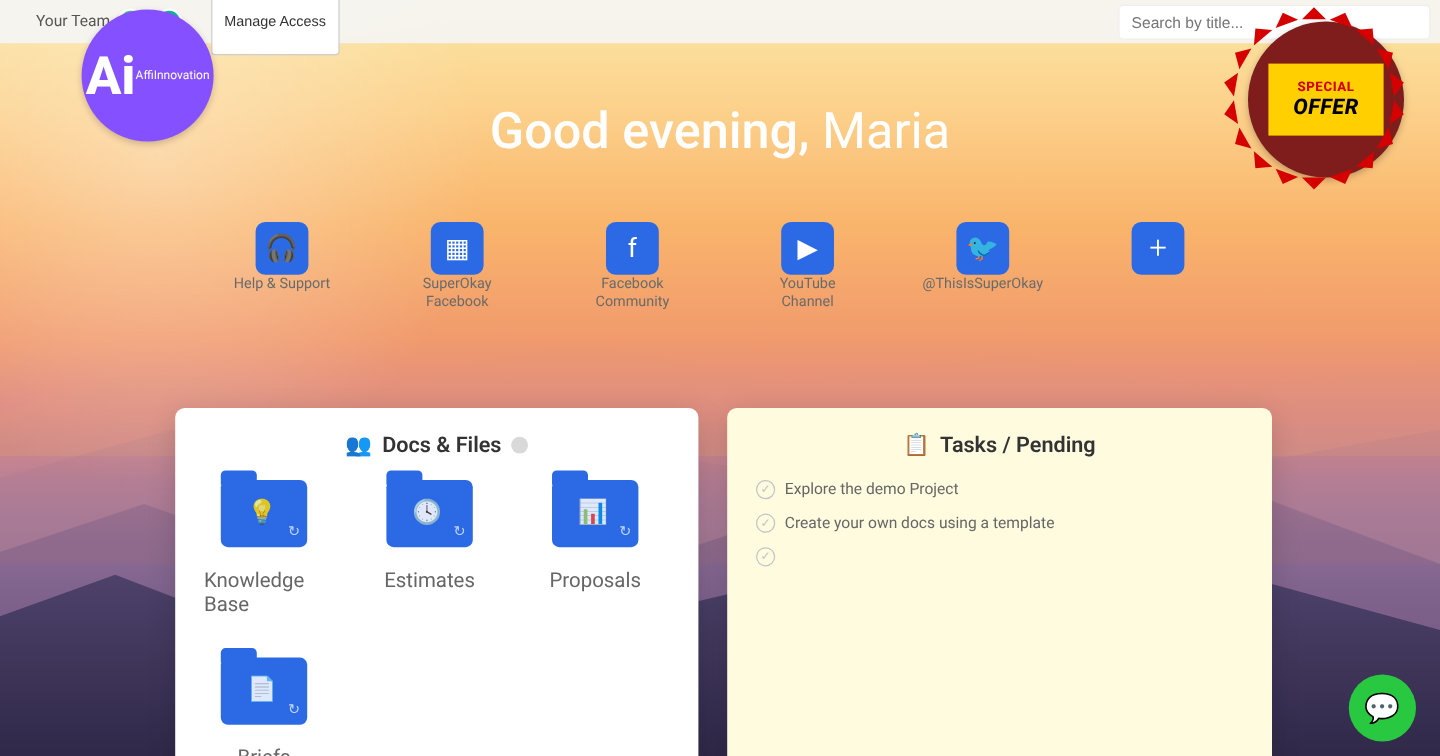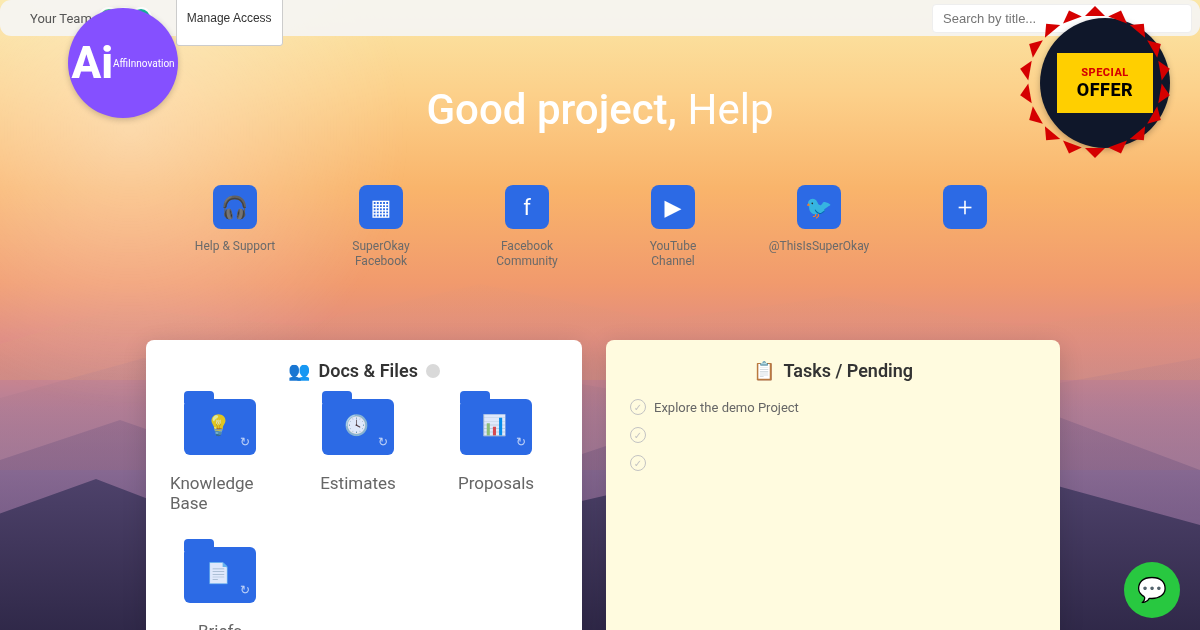--- a/index.html
+++ b/index.html
@@ -23,62 +23,62 @@
   .glow {
     position: absolute; top: -150px; left: -150px; width: 560px; height: 560px; border-radius: 50%;
     background: radial-gradient(circle at center, rgba(255,255,255,.35), rgba(255,255,255,0) 70%);
     filter: blur(4px);
   }
 
   .topbar {
     position: absolute; top: 0; left: 0; right: 0; height: 36px;
     background: rgba(245,245,245,.9);
     display: flex; align-items: center; padding: 4px 8px 4px 30px; gap: 8px;
-    font-size: 13px; color: #555; border-radius: 11px;
+    font-size: 13px; color: #555;
   }
   .team-avatars { display: flex; margin-left: 4px; }
   .avatar { width: 22px; height: 22px; border-radius: 50%; display: flex; align-items: center; justify-content: center; font-size: 10px; font-weight: 600; color: #fff; margin-left: -6px; border: 2px solid #fff; }
   .av1 { background: #3bcf7e; }
   .av2 { background: #9aa2ad; }
   .av3 { background: #16b39e; }
   .manage-btn { border: 1px solid #ccc; background: #fff; padding: 20px 10px; border-radius: 3px; font-size: 12px; color: #333; cursor: pointer; margin-left: 16px; }
   .search-box { margin-left: auto; background: #fff; border: 1px solid #eee; border-radius: 4px; padding: 6px 10px; font-size: 13px; width: 260px; color: #b91c1c; }
 
   .logo-badge {
     position: absolute; top: 8px; left: 68px; width: 110px; height: 110px; border-radius: 50%;
     background: #8550ff; color: #ffffff; display: flex; flex-direction: row; align-items: center; justify-content: center;
     box-shadow: 0 2px 6px rgba(0,0,0,.2);
   }
   .logo-badge .big { font-size: 44px; font-weight: 800; line-height: 1; }
   .logo-badge .small { font-size: 10px; }
 
   .offer-badge {
     position: absolute; top: 18px; right: 30px; width: 130px; height: 130px; border-radius: 50%;
-    background: #0f172a; display: flex; align-items: center; justify-content: center;
+    background: #7f1d1d; display: flex; align-items: center; justify-content: center;
     box-shadow: 0 2px 6px rgba(0,0,0,.25);
   }
   .offerints { width: 96px; height: 60px; background: #ffcf00; color: #000; display: flex; flex-direction: column; align-items: center; justify-content: center; font-weight: 800; letter-spacing: .5px; }
   .offerints .sp { font-size: 11px; color: #d50000; }
-  .offerints .of { font-size: 18px; }
+  .offerints .of { font-size: 18px; font-style: italic; }
   .spikes { position: absolute; inset: -10px; }
   .spikes span { position: absolute; width: 0; height: 0; border: 10px solid transparent; border-bottom-color: #d50000; left: 55px; top: -12px; transform-origin: 10px 86px; }
 
   .greeting {
     position: absolute; top: 85px; left: 0; right: 0; text-align: center;
     font-size: 42px; font-weight: 500; color: #fff;
   }
   .greeting .name { font-weight: 400; }
 
   .quicklinks {
     position: absolute; top: 185px; left: 0; right: 0;
     display: flex; justify-content: center; gap: 56px;
   }
   .ql { display: flex; flex-direction: column; align-items: center; width: 90px; text-align: center; cursor: pointer; }
   .ql .tile { width: 44px; height: 44px; background: #2c6ae5; border-radius: 8px; display: flex; align-items: center; justify-content: center; color: #fff; font-size: 22px; }
-  .ql .lbl { margin-top: 10px; font-size: 12px; color: #6a6a6a; line-height: 1.25; }
+  .ql .lbl { font-size: 12px; color: #6a6a6a; line-height: 1.25; }
   .plus { font-size: 26px; font-weight: 300; }
 
   .card { position: absolute; background: #fff; border-radius: 8px; box-shadow: 0 6px 24px rgba(0,0,0,.15); }
   .docs-card { top: 340px; left: 146px; width: 436px; height: 300px; padding: 20px 24px; }
   .tasks-card { top: 340px; left: 606px; width: 454px; height: 300px; padding: 20px 24px; background: #fffbdf; }
   .card-title { display: flex; align-items: center; justify-content: center; gap: 8px; font-size: 18px; font-weight: 600; color: #333; margin-bottom: 18px; }
   .card-title .ico { color: #2c6ae5; font-size: 18px; }
   .info-dot { width: 14px; height: 14px; border-radius: 50%; background: #d9d9d9; display: inline-block; }
 
   .folders { display: flex; flex-wrap: wrap; gap: 34px 38px; }
@@ -150,22 +150,22 @@
         <span style="transform:rotate(320deg)"></span>
         <span style="transform:rotate(340deg)"></span>
     </div>
     <div class="offerints">
       <div class="sp">SPECIAL</div>
       <div class="of">OFFER</div>
     </div>
   </div>
 
   <div class="greeting">
-    <span>Good project,</span>
-    <span class="name">Help</span>
+    <span>Good evening,</span>
+    <span class="name">Maria</span>
   </div>
 
   <div class="quicklinks">
     <div class="ql">
       <div class="tile">
           <span>🎧</span>
         </div>
       <div class="lbl">Help &amp; Support</div>
     </div>
     <div class="ql">
@@ -243,20 +243,21 @@
       <span class="ico">📋</span>
       <span>Tasks / Pending</span>
     </div>
     <div class="tasks-list">
       <div class="task">
         <span class="chk">✓</span>
         <span>Explore the demo Project</span>
       </div>
       <div class="task">
         <span class="chk">✓</span>
+        <span>Create your own docs using a template</span>
       </div>
       <div class="task">
         <span class="chk">✓</span>
       </div>
     </div>
   </div>
 
   <div class="chat-fab">
     <span>💬</span>
   </div>

